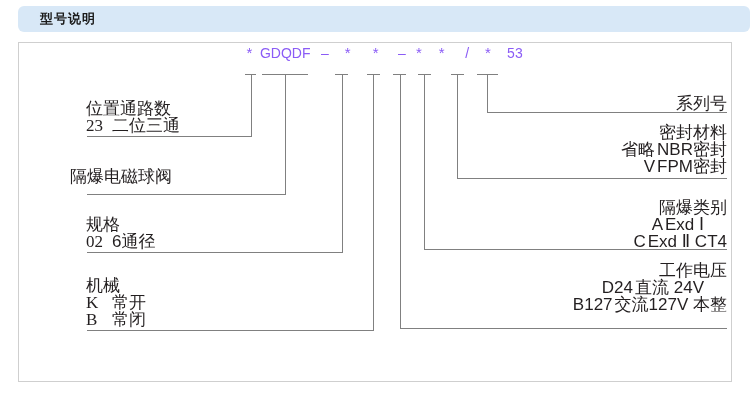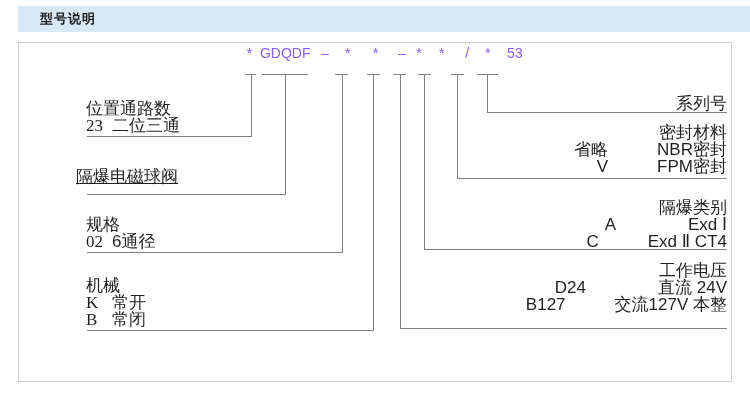--- a/index.html
+++ b/index.html
@@ -18,20 +18,21 @@
   
   #section-header {
     position: absolute;
     left: 18px;
     top: 6px;
     width: 732px;
     height: 26px;
     background: #d8e8f7;
     display: flex;
     align-items: center;
+    border-radius: 6px;
   }
   #section-header .title {
     font-size: 13px;
     font-weight: bold;
     letter-spacing: 1px;
     color: #1a1a1a;
     margin-left: 22px;
   }
 
   
@@ -105,21 +106,21 @@
   }
   .callout .desc {
     display: inline-block;
   }
 
   
   .callout.left .code { width: 26px; text-align: left; font-family: Liberation Serif, serif; }
 
   
   .callout.right .code { width: 40px; text-align: right; margin-right: 2px; }
-  .callout.right .desc { display: inline-block; text-align: right; margin-left: 47px; }
+  .callout.right .desc { display: inline-block; text-align: left; }
 </style>
 </head>
 <body>
 
 <div id="section-header">
   <span class="title">型号说明</span>
 </div>
 
 <div id="content-panel"></div>
 
@@ -168,21 +169,21 @@
     <span class="seg" style="width:30px">53</span>
   </div>
 
   <div class="callout left" style="left:86px; top:100px;">
     <span class="hdr">位置通路数</span>
     <span class="row">
       <span class="code">23</span><span class="desc">二位三通</span>
     </span>
   </div>
 
-  <div class="callout left" style="left:76px; top:168px;text-decoration:underline;">
+  <div class="callout left" style="left:70px; top:168px;">
     <span class="hdr">隔爆电磁球阀</span>
   </div>
 
   <div class="callout left" style="left:86px; top:216px;">
     <span class="hdr">规格</span>
     <span class="row">
       
       <span class="code">02</span><span class="desc">6通径</span>
     </span>
   </div>

